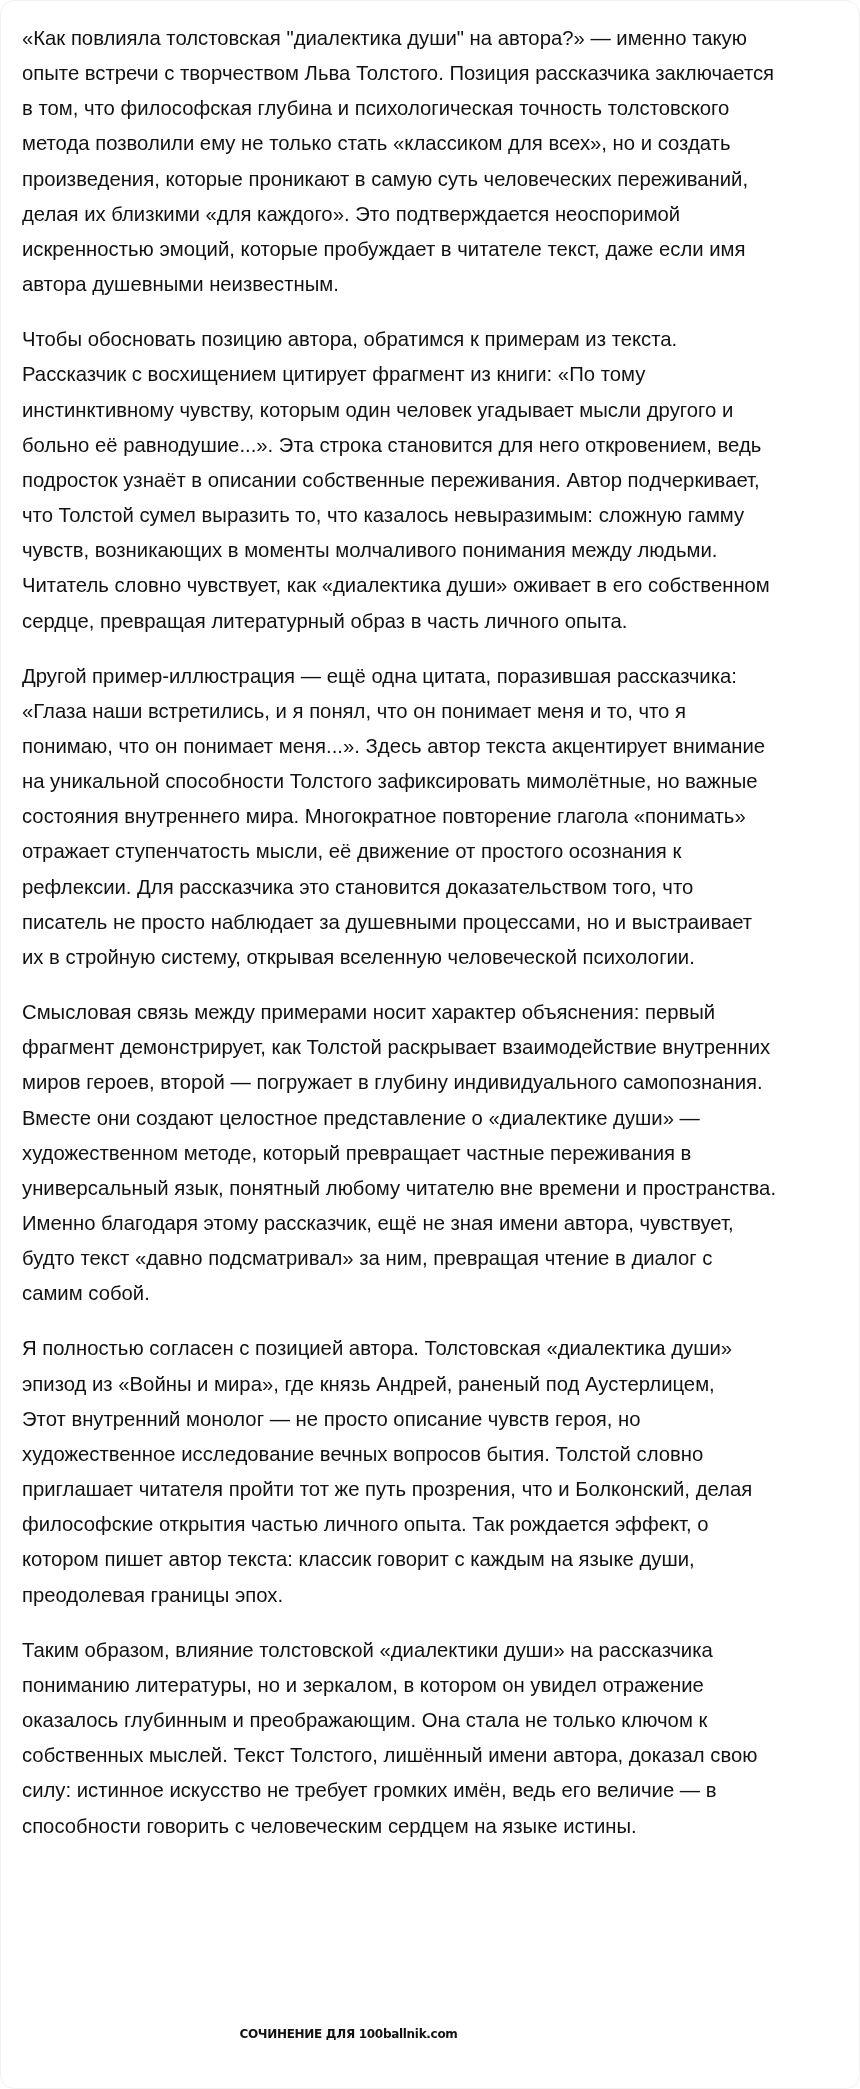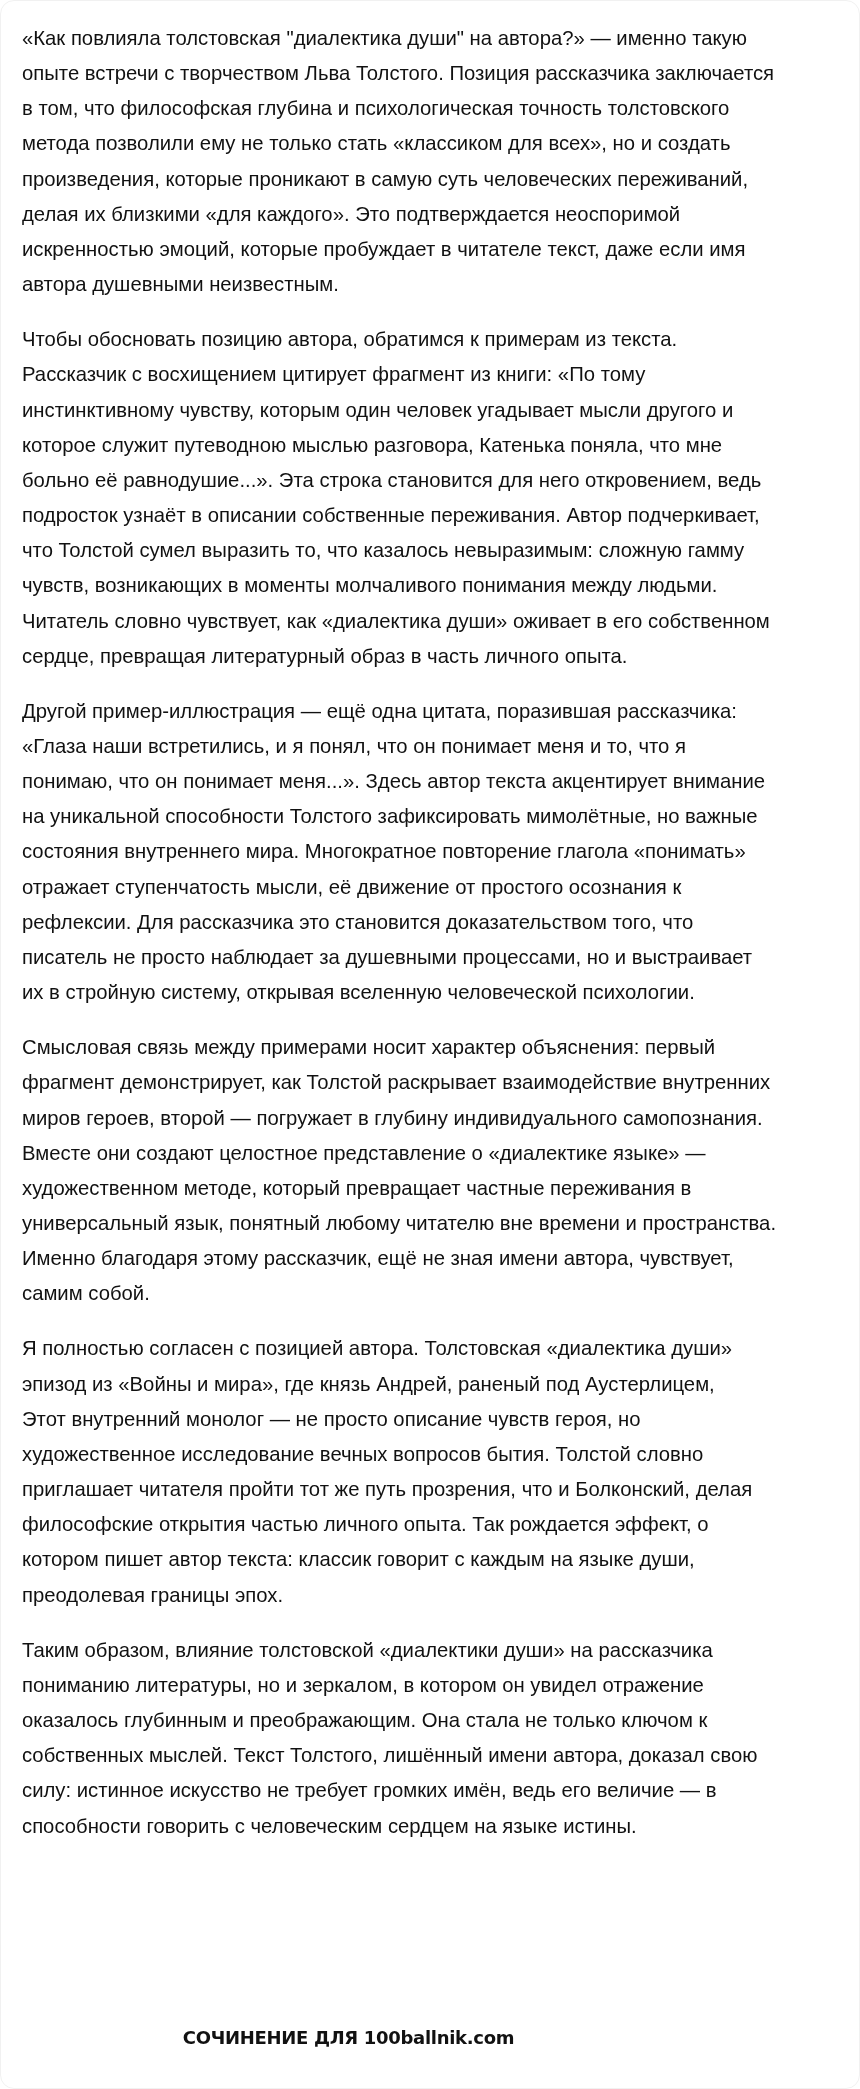--- a/index.html
+++ b/index.html
@@ -11,21 +11,21 @@
   .essay {
     position: absolute; left: 21px; top: 20px; width: 835px;
     font-family: "Liberation Sans", sans-serif;
     font-size: 20.3px; line-height: 35.15px; color: #111111;
   }
   .para { margin: 0 0 20px 0; white-space: nowrap; }
   .line { display: block; }
   .footer {
     position: absolute; left: 0; top: 2026px; width: 695px; text-align: center;
     font-family: "DejaVu Sans", sans-serif; font-weight: bold;
-    font-size: 18px; color: #111111; letter-spacing: -0.3px;
+    font-size: 12px; color: #111111; letter-spacing: -0.3px;
   }
 </style>
 </head>
 <body>
 
 <div class="card">
   <div class="essay">
     <p class="para">
       <span class="line">«Как повлияла толстовская "диалектика души" на автора?» — именно такую</span>
       <span class="line">опыте встречи с творчеством Льва Толстого. Позиция рассказчика заключается</span>
@@ -33,21 +33,20 @@
       <span class="line">метода позволили ему не только стать «классиком для всех», но и создать</span>
       <span class="line">произведения, которые проникают в самую суть человеческих переживаний,</span>
       <span class="line">делая их близкими «для каждого». Это подтверждается неоспоримой</span>
       <span class="line">искренностью эмоций, которые пробуждает в читателе текст, даже если имя</span>
       <span class="line">автора душевными неизвестным.</span>
     </p>
     <p class="para">
       <span class="line">Чтобы обосновать позицию автора, обратимся к примерам из текста.</span>
       <span class="line">Рассказчик с восхищением цитирует фрагмент из книги: «По тому</span>
       <span class="line">инстинктивному чувству, которым один человек угадывает мысли другого и</span>
-      <span class="line">которое служит путеводною мыслью разговора, Катенька поняла, что мне</span>
       <span class="line">больно её равнодушие...». Эта строка становится для него откровением, ведь</span>
       <span class="line">подросток узнаёт в описании собственные переживания. Автор подчеркивает,</span>
       <span class="line">что Толстой сумел выразить то, что казалось невыразимым: сложную гамму</span>
       <span class="line">чувств, возникающих в моменты молчаливого понимания между людьми.</span>
       <span class="line">Читатель словно чувствует, как «диалектика души» оживает в его собственном</span>
       <span class="line">сердце, превращая литературный образ в часть личного опыта.</span>
     </p>
     <p class="para">
       <span class="line">Другой пример-иллюстрация — ещё одна цитата, поразившая рассказчика:</span>
       <span class="line">«Глаза наши встретились, и я понял, что он понимает меня и то, что я</span>
@@ -56,24 +55,25 @@
       <span class="line">состояния внутреннего мира. Многократное повторение глагола «понимать»</span>
       <span class="line">отражает ступенчатость мысли, её движение от простого осознания к</span>
       <span class="line">рефлексии. Для рассказчика это становится доказательством того, что</span>
       <span class="line">писатель не просто наблюдает за душевными процессами, но и выстраивает</span>
       <span class="line">их в стройную систему, открывая вселенную человеческой психологии.</span>
     </p>
     <p class="para">
       <span class="line">Смысловая связь между примерами носит характер объяснения: первый</span>
       <span class="line">фрагмент демонстрирует, как Толстой раскрывает взаимодействие внутренних</span>
       <span class="line">миров героев, второй — погружает в глубину индивидуального самопознания.</span>
-      <span class="line">Вместе они создают целостное представление о «диалектике языке» —</span>
+      <span class="line">Вместе они создают целостное представление о «диалектике души» —</span>
       <span class="line">художественном методе, который превращает частные переживания в</span>
       <span class="line">универсальный язык, понятный любому читателю вне времени и пространства.</span>
       <span class="line">Именно благодаря этому рассказчик, ещё не зная имени автора, чувствует,</span>
+      <span class="line">будто текст «давно подсматривал» за ним, превращая чтение в диалог с</span>
       <span class="line">самим собой.</span>
     </p>
     <p class="para">
       <span class="line">Я полностью согласен с позицией автора. Толстовская «диалектика души»</span>
       <span class="line">эпизод из «Войны и мира», где князь Андрей, раненый под Аустерлицем,</span>
       <span class="line">Этот внутренний монолог — не просто описание чувств героя, но</span>
       <span class="line">художественное исследование вечных вопросов бытия. Толстой словно</span>
       <span class="line">приглашает читателя пройти тот же путь прозрения, что и Болконский, делая</span>
       <span class="line">философские открытия частью личного опыта. Так рождается эффект, о</span>
       <span class="line">котором пишет автор текста: классик говорит с каждым на языке души,</span>

